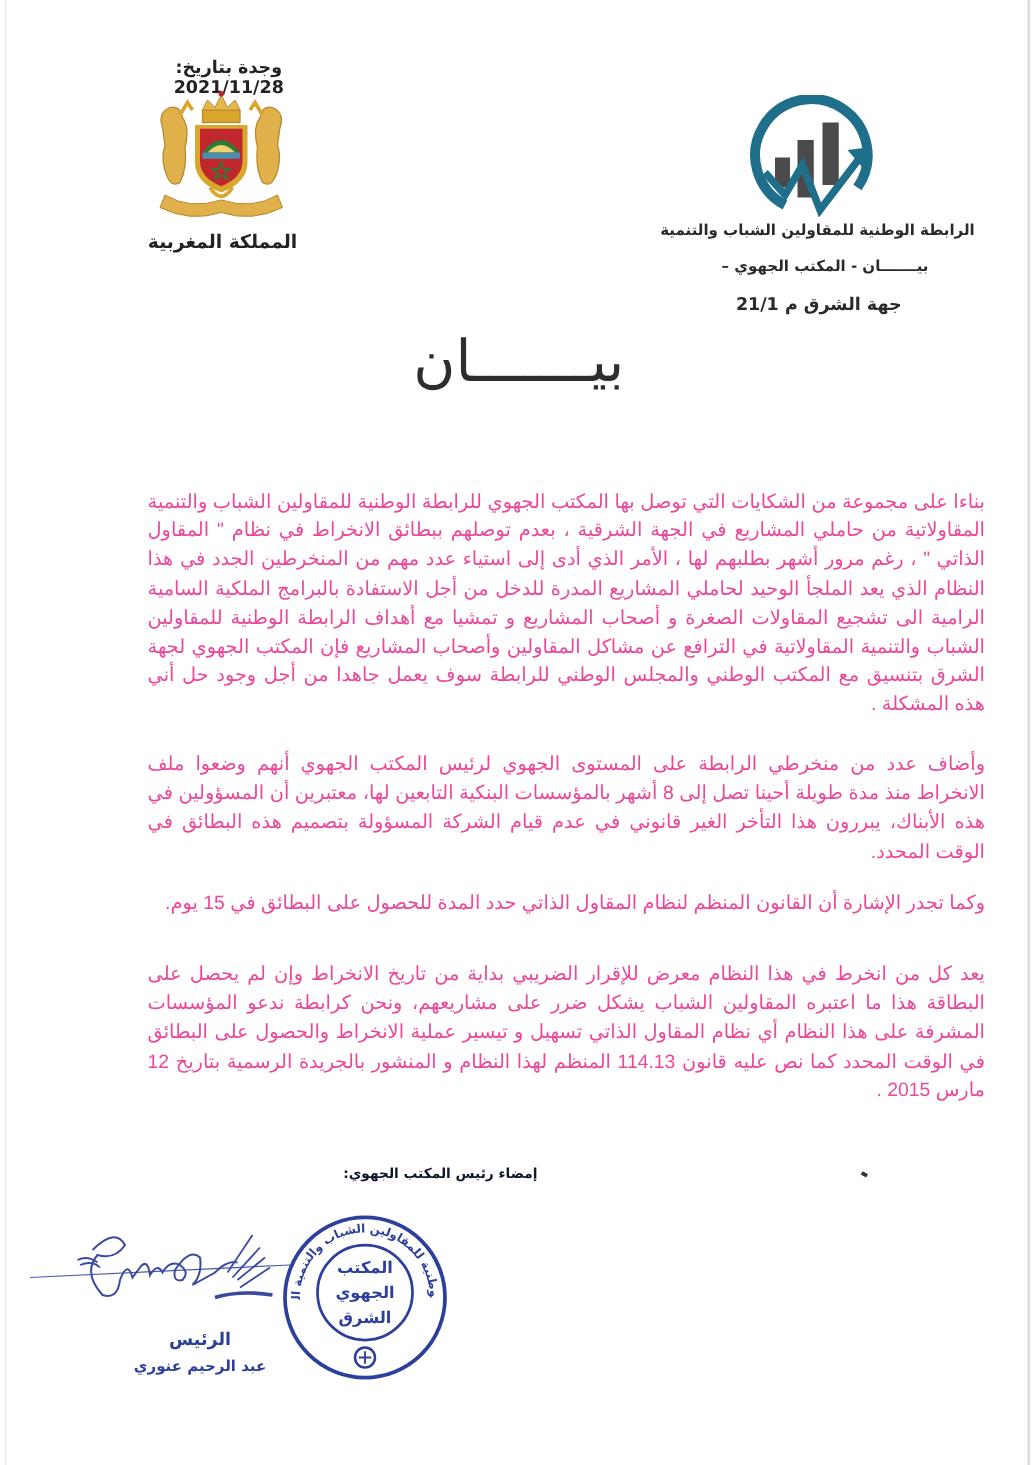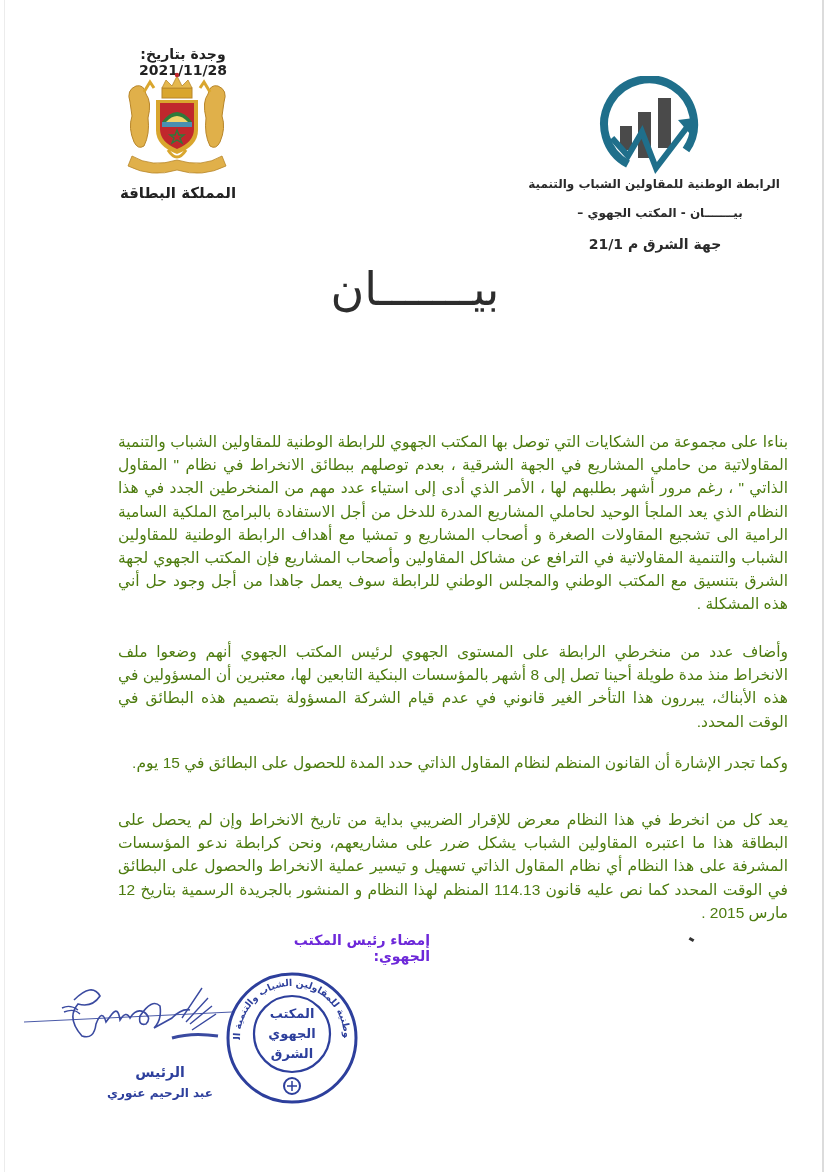--- a/index.html
+++ b/index.html
@@ -36,33 +36,32 @@
     .doc-title {
       position: absolute; left: 250px; top: 262px; width: 330px; text-align: center;
       font-family: "DejaVu Serif", serif; font-weight: normal; font-size: 46px; color: #2d2d2d;
       direction: rtl; letter-spacing: 0;
     }
 
     
     .body-text {
       position: absolute; left: 118px; width: 670px; direction: rtl; text-align: justify;
       font-family: "Liberation Sans", "DejaVu Sans", sans-serif; font-size: 15.5px; line-height: 23.2px;
-      color: #4d7c0f;
-      margin-top: 40px;
+      color: #ec4899;
     }
     .body-text p { margin: 0; text-align-last: right; }
     .para-1 { top: 390px; }
     .para-2 { top: 600px; }
     .para-3 { top: 711px; }
     .para-4 { top: 768px; }
 
     
     .signature-label {
       position: absolute; left: 260px; top: 932px; width: 170px; text-align: right; direction: rtl;
-      font-weight: bold; font-size: 14px; color: #6d28d9;
+      font-weight: bold; font-size: 11px; color: #0f172a;
     }
     .stamp { position: absolute; left: 222px; top: 968px; width: 140px; height: 140px; }
     .handwritten-signature { position: absolute; left: 22px; top: 978px; width: 220px; height: 70px; }
     .signer-title {
       position: absolute; left: 130px; top: 1064px; width: 60px; text-align: center; direction: rtl;
       font-weight: bold; font-size: 14px; color: #2d3f9c;
     }
     .signer-name {
       position: absolute; left: 100px; top: 1086px; width: 120px; text-align: center; direction: rtl;
       font-weight: bold; font-size: 12px; color: #2d3f9c;
@@ -92,21 +91,21 @@
   <path d="M38 31 L72 31 L72 57 Q72 70 55 77 Q38 70 38 57 Z" fill="#c0272d"></path>
   <path d="M40 50 Q55 30 70 50 Z" fill="#2f7a3a"></path>
   <path d="M44 50 Q55 38 66 50 Z" fill="#f1d36b"></path>
   <rect x="40" y="50" width="30" height="5" fill="#4a8fb0"></rect>
   <path d="M55 58 L57 63 L62 63 L58 66 L60 71 L55 68 L50 71 L52 66 L48 63 L53 63 Z" fill="none" stroke="#2f7a3a" stroke-width="1.4"></path>
 
   <path d="M10 84 Q30 96 55 88 Q80 96 100 84 L104 94 Q80 106 55 98 Q30 106 6 94 Z" fill="#e0b04a" stroke="#b8862a" stroke-width="0.8"></path>
   <path d="M46 78 Q55 92 64 78" fill="none" stroke="#d9a62e" stroke-width="3"></path>
 </svg>
 
-<div class="kingdom-label">المملكة البطاقة</div>
+<div class="kingdom-label">المملكة المغربية</div>
 
 <svg class="assoc-logo" viewBox="0 0 102 100">
   <path d="M30 88 A45 45 0 1 1 88 74" fill="none" stroke="#1f6f8b" stroke-width="8"></path>
   <rect x="22" y="50" width="12" height="24" fill="#4a4a4a"></rect>
   <rect x="40" y="36" width="13" height="46" fill="#4a4a4a"></rect>
   <rect x="60" y="22" width="13" height="50" fill="#4a4a4a"></rect>
   <path d="M14 62 L30 80 L44 56 L58 92 L90 50" fill="none" stroke="#1f6f8b" stroke-width="6" stroke-linejoin="miter"></path>
   <path d="M80 44 L96 42 L92 58 Z" fill="#1f6f8b"></path>
 </svg>
 

